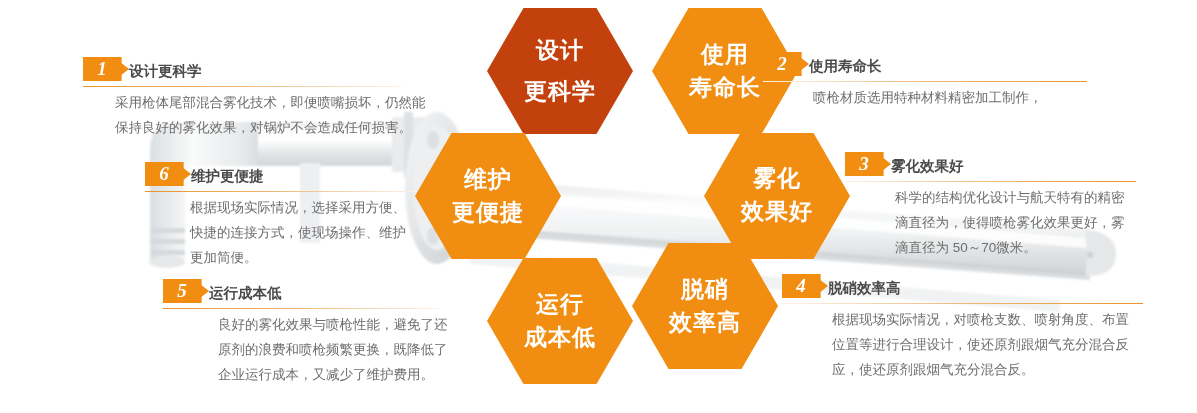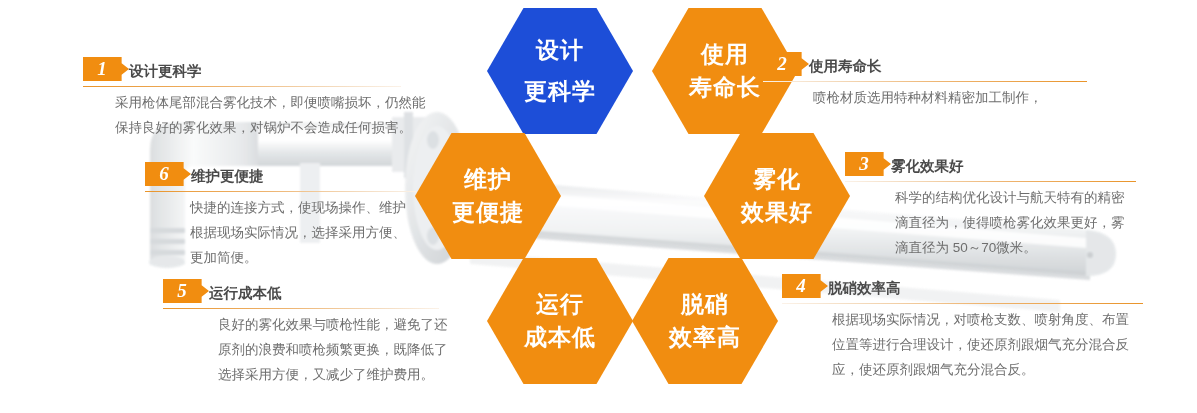--- a/index.html
+++ b/index.html
@@ -31,23 +31,23 @@
     letter-spacing:1px;
     text-align:center;
     white-space:nowrap;
   }
   .hex .l1, .hex .l2 { display:block; }
 
   
   .hex-tl { left:487px;  top:8px;   }
   .hex-tr { left:652px;  top:8px;   }
   .hex-ml { left:415px;  top:133px;text-align:right; }
-  .hex-mr { left:704px;  top:133px; }
+  .hex-mr { left:704px;  top:133px;font-family:Liberation Serif, serif; }
   .hex-bl { left:487px;  top:258px;align-items:center; }
-  .hex-br { left:632px;  top:258px; }
+  .hex-br { left:632px;  top:243px; }
 
   
   .feature { position:absolute; }
   .feature-head { display:flex; align-items:flex-end; height:26px; }
 
   .badge {
     width:46px; height:24px;
     background:#F18D10;
     -webkit-clip-path: polygon(0% 0%, 84% 0%, 84% 26%, 100% 50%, 84% 74%, 84% 100%, 0% 100%);
     clip-path: polygon(0% 0%, 84% 0%, 84% 26%, 100% 50%, 84% 74%, 84% 100%, 0% 100%);
@@ -163,21 +163,21 @@
       <path d="M1086 230 q30 2 30 24 q0 22 -30 22 z" fill="#e3e6e8"></path>
       <circle cx="1090" cy="255" r="3" fill="#c6cacd"></circle>
 
       <path d="M470 252 L1060 300 L1060 312 L470 264 Z" fill="#e9ebed" opacity="0.7"></path>
     </g>
   </svg>
 </div>
 
 <div id="hex-grid">
 
-  <div class="hex hex-tl" style="background: #1d4ed8; gap: 8px;">
+  <div class="hex hex-tl" style="background: #c2410c; gap: 8px;">
     <span class="l1">设计</span>
     <span class="l2">更科学</span>
   </div>
 
   <div class="hex hex-tr" style="background: rgb(241, 141, 16);">
     <span class="l1">使用</span>
     <span class="l2">寿命长</span>
   </div>
 
   <div class="hex hex-ml" style="background: rgb(241, 141, 16);">
@@ -214,36 +214,36 @@
   </div>
 </div>
 
 <div class="feature" id="feat-6">
   <div class="feature-head">
     <div class="badge" style="background: rgb(241, 141, 16);">6</div>
     <div class="feature-title">维护更便捷</div>
   </div>
   <div class="rule"></div>
   <div class="body-text indent-2">
+    <span>根据现场实际情况，选择采用方便、</span>
     <span>快捷的连接方式，使现场操作、维护</span>
-    <span>根据现场实际情况，选择采用方便、</span>
     <span>更加简便。</span>
   </div>
 </div>
 
 <div class="feature" id="feat-5">
   <div class="feature-head">
     <div class="badge" style="background: rgb(241, 141, 16);">5</div>
     <div class="feature-title">运行成本低</div>
   </div>
   <div class="rule"></div>
   <div class="body-text indent-3">
     <span>良好的雾化效果与喷枪性能，避免了还</span>
     <span>原剂的浪费和喷枪频繁更换，既降低了</span>
-    <span>选择采用方便，又减少了维护费用。</span>
+    <span>企业运行成本，又减少了维护费用。</span>
   </div>
 </div>
 
 <div class="feature" id="feat-2">
   <div class="feature-head">
     <div class="badge" style="background: rgb(241, 141, 16);">2</div>
     <div class="feature-title">使用寿命长</div>
   </div>
   <div class="rule rtl"></div>
   <div class="body-text indent-4">

